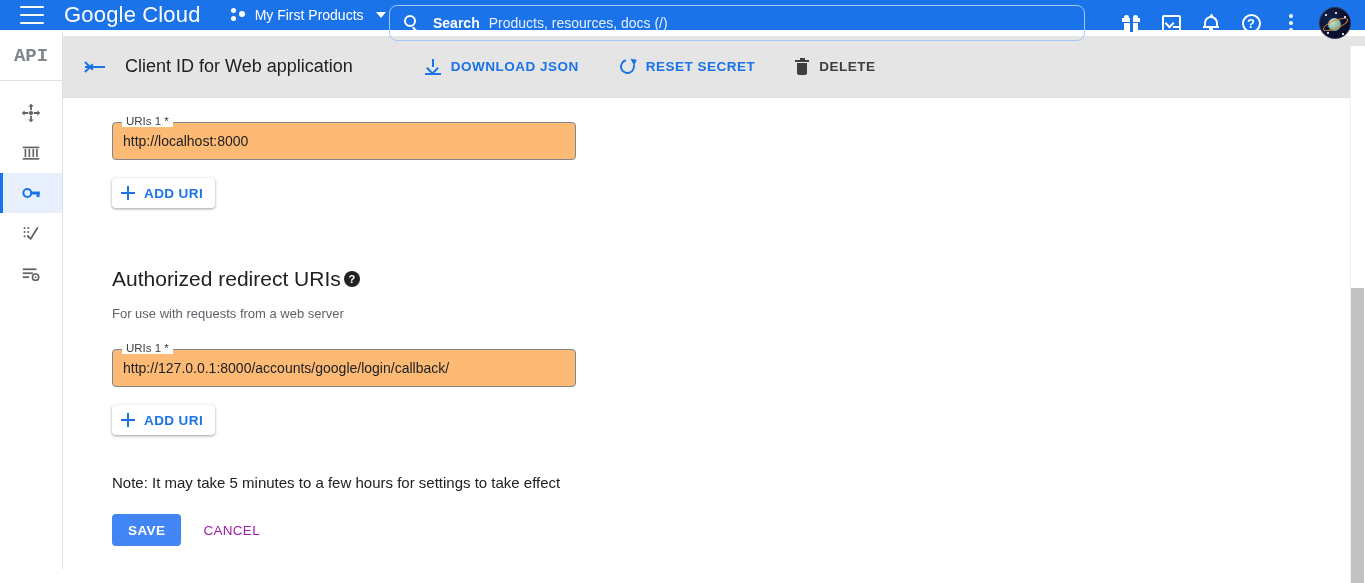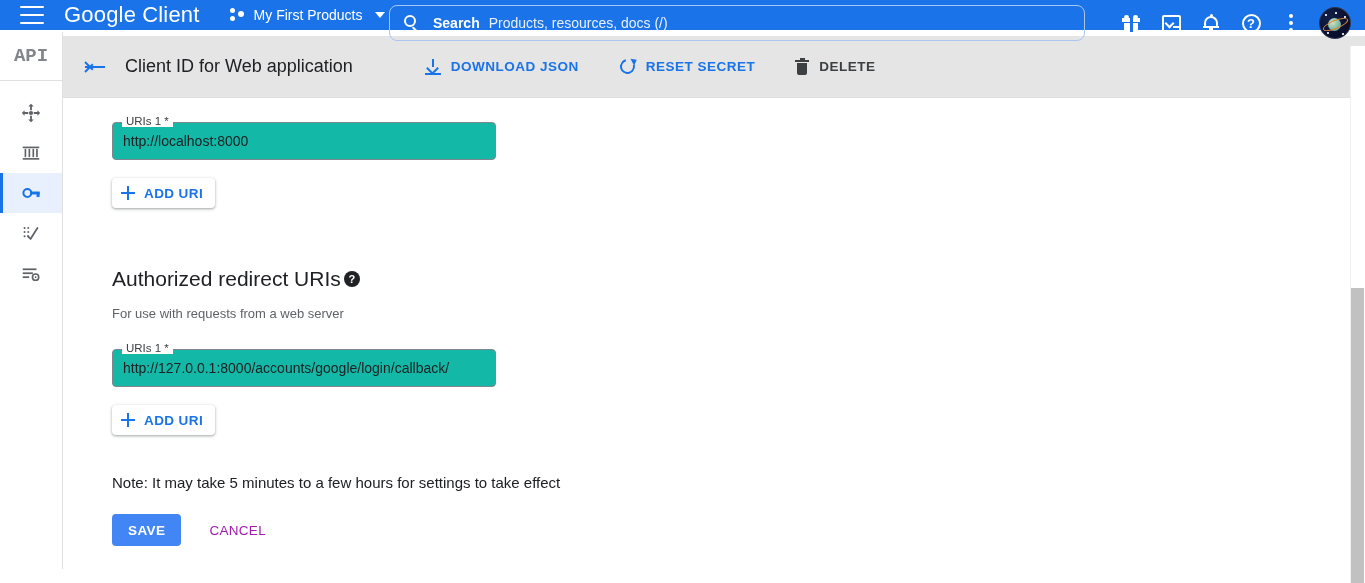--- a/index.html
+++ b/index.html
@@ -213,27 +213,27 @@
   .content {
     position: absolute; left: 63px; top: 95px;
     width: 1302px; height: 488px;
     background: #fff;
     overflow: hidden;
   }
   .content-inner { position: relative; padding-left: 49px; }
 
   .field {
     position: relative;
-    width: 384px; height: 38px;
+    width: 464px; height: 38px;
     margin-top: 27px;
     border: 1px solid #80868b;
     border-radius: 4px;
     display:flex; align-items:center;
     padding: 12px 10px;
-    background:#14b8a6;
+    background:#fdba74;
   }
   .field .flabel {
     position: absolute; left: 9px; top: -8px;
     background: #fff; padding: 0 4px;
     font-size: 11.5px; color: #3c4043;
     white-space: nowrap;
   }
   .field .fvalue {
     font-size: 14px; color: #202124; white-space:nowrap;
   }
@@ -259,21 +259,21 @@
   .help-dot {
     width: 16px; height: 16px; border-radius:50%;
     background:#202124; color:#fff; font-size:11px; font-weight:bold;
     display:flex; align-items:center; justify-content:center; line-height:1;
     cursor:pointer; flex:none;
   }
   .section-sub { margin-top: 15px; font-size: 13px; color:#5f6368; }
 
   .note { margin-top: 39px; font-size: 15px; color:#202124; }
 
-  .btn-row { margin-top: 23px; display:flex; align-items:center; gap: 14px; }
+  .btn-row { margin-top: 23px; display:flex; align-items:center; gap: 8px; }
   .btn-save {
     background: #4285f4; color:#fff; border:none; border-radius:4px;
     height: 32px; padding: 0 16px; font-size: 13.5px; font-weight: bold;
     letter-spacing:.4px; cursor:pointer; font-family:"Liberation Sans", sans-serif;
   }
   .btn-cancel {
     background: transparent; color:#a21caf; border:none;
     height: 32px; padding: 0 14px; font-size: 13.5px;
     letter-spacing:.3px; cursor:pointer; font-family:"Liberation Sans", sans-serif;
   }
@@ -292,21 +292,21 @@
 <body>
 
 <div class="topbar">
   <div class="hamburger">
     <span></span>
       <span></span>
       <span></span>
   </div>
   <div class="gc-logo">
     <span class="g1">Google</span>
-    <span class="g2">Client</span>
+    <span class="g2">Cloud</span>
   </div>
   <div class="project-chip">
     <span class="dots-icon">
         <i></i>
         <i></i>
         <i></i>
       </span>
     <span>My First Products</span>
     <span class="caret-down"></span>
   </div>

